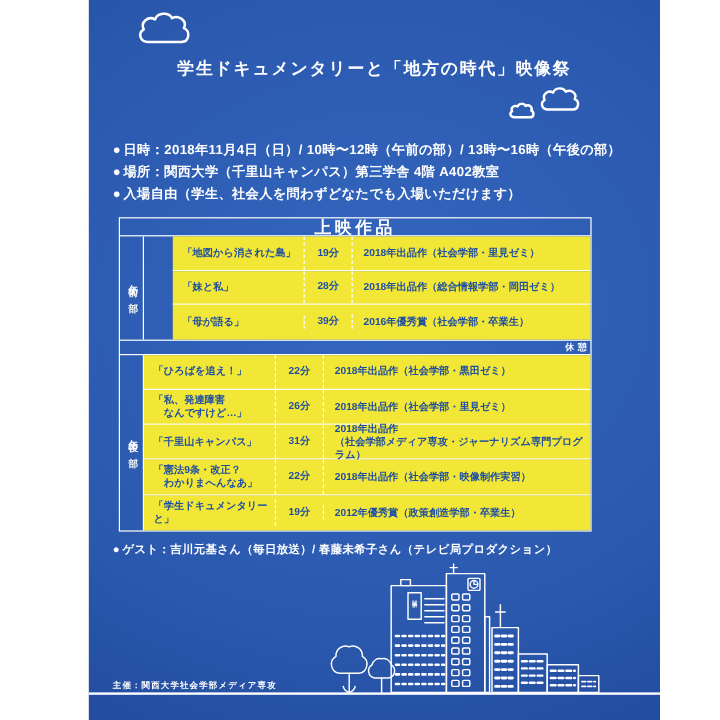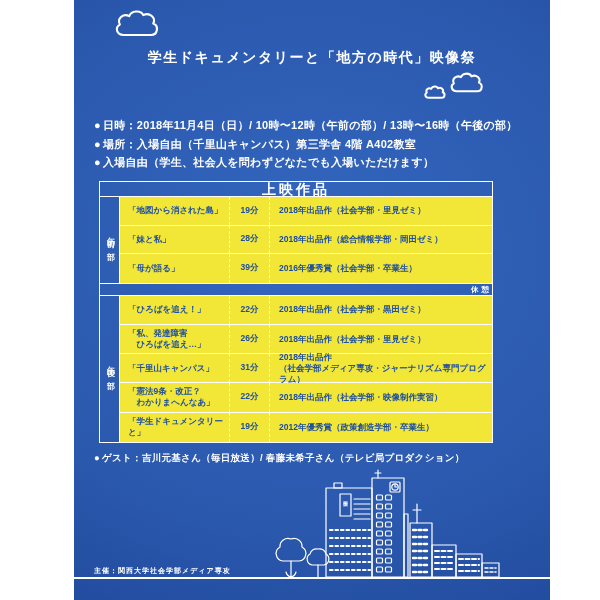--- a/index.html
+++ b/index.html
@@ -38,22 +38,22 @@
   .session-label{
     width:19px;border-right:1.5px solid #ffffff;color:#ffffff;
     font-size:8px;font-weight:bold;display:flex;align-items:center;justify-content:center;
     writing-mode:vertical-rl;text-orientation:upright;letter-spacing:2px;
   }
   .films{flex:1;display:flex;flex-direction:column;}
   .film-row{
     display:flex;background:#f2e637;color:#1e4fa0;font-weight:bold;font-size:8.5px;
     border-bottom:1px solid #ffffff;box-sizing:border-box;
   }
-  .film-row:last-child{border-bottom:none;}
-  .session-am .film-row{height:28.6px;}
+  .film-row:last-child{border-bottom:none;align-items:center;}
+  .session-am .film-row{height:28.6px;margin-left:24px;}
   .session-pm .film-row{height:29.2px;}
   .film-title{
     width:110px;padding-left:8px;border-right:1.5px dashed #ffffff;
     display:flex;align-items:center;white-space:pre-line;line-height:11px;box-sizing:border-box;
   }
   .film-duration{
     width:40px;border-right:1.5px dashed #ffffff;
     display:flex;align-items:center;justify-content:center;box-sizing:border-box;
   }
   .film-credit{
@@ -96,21 +96,21 @@
   <div class="cloud" style="left:374px;top:71px;">
     <svg width="36" height="24" viewBox="0 0 46 28">
       <path d="M11 24.5 C4.5 24.5 2.5 17.5 7.5 14.5 C4.5 8.5 11 3.5 16.5 6.5 C18.5 1 27.5 0.5 30 5.5 C36 2.5 42.5 8 39.5 13.5 C45 15.5 44 24.5 37.5 24.5 Z" fill="none" stroke="#ffffff" stroke-width="2.6" stroke-linejoin="round"></path>
     </svg>
   </div>
 
   <div class="poster-title">学生ドキュメンタリーと「地方の時代」映像祭</div>
 
   <div class="info">
     <div class="info-line"><span class="bullet">●</span><span>日時：2018年11月4日（日）/ 10時〜12時（午前の部）/ 13時〜16時（午後の部）</span></div>
-    <div class="info-line"><span class="bullet">●</span><span>場所：入場自由（千里山キャンパス）第三学舎 4階 A402教室</span></div>
+    <div class="info-line"><span class="bullet">●</span><span>場所：関西大学（千里山キャンパス）第三学舎 4階 A402教室</span></div>
     <div class="info-line"><span class="bullet">●</span><span>入場自由（学生、社会人を問わずどなたでも入場いただけます）</span></div>
   </div>
 
   <div class="schedule">
     <div class="schedule-header">上映作品</div>
 
     <div class="session session-am">
       <div class="session-label">午前の部</div>
       <div class="films">
         <div class="film-row">
@@ -136,21 +136,21 @@
     <div class="session session-pm">
       <div class="session-label">午後の部</div>
       <div class="films">
         <div class="film-row">
           <div class="film-title">「ひろばを追え！」</div>
           <div class="film-duration">22分</div>
           <div class="film-credit">2018年出品作（社会学部・黒田ゼミ）</div>
         </div>
         <div class="film-row">
           <div class="film-title">「私、発達障害
-　ひろばを追え…」</div>
+　なんですけど…」</div>
           <div class="film-duration">26分</div>
           <div class="film-credit">2018年出品作（社会学部・里見ゼミ）</div>
         </div>
         <div class="film-row">
           <div class="film-title">「千里山キャンパス」</div>
           <div class="film-duration">31分</div>
           <div class="film-credit">2018年出品作
 （社会学部メディア専攻・ジャーナリズム専門プログラム）</div>
         </div>
         <div class="film-row">

